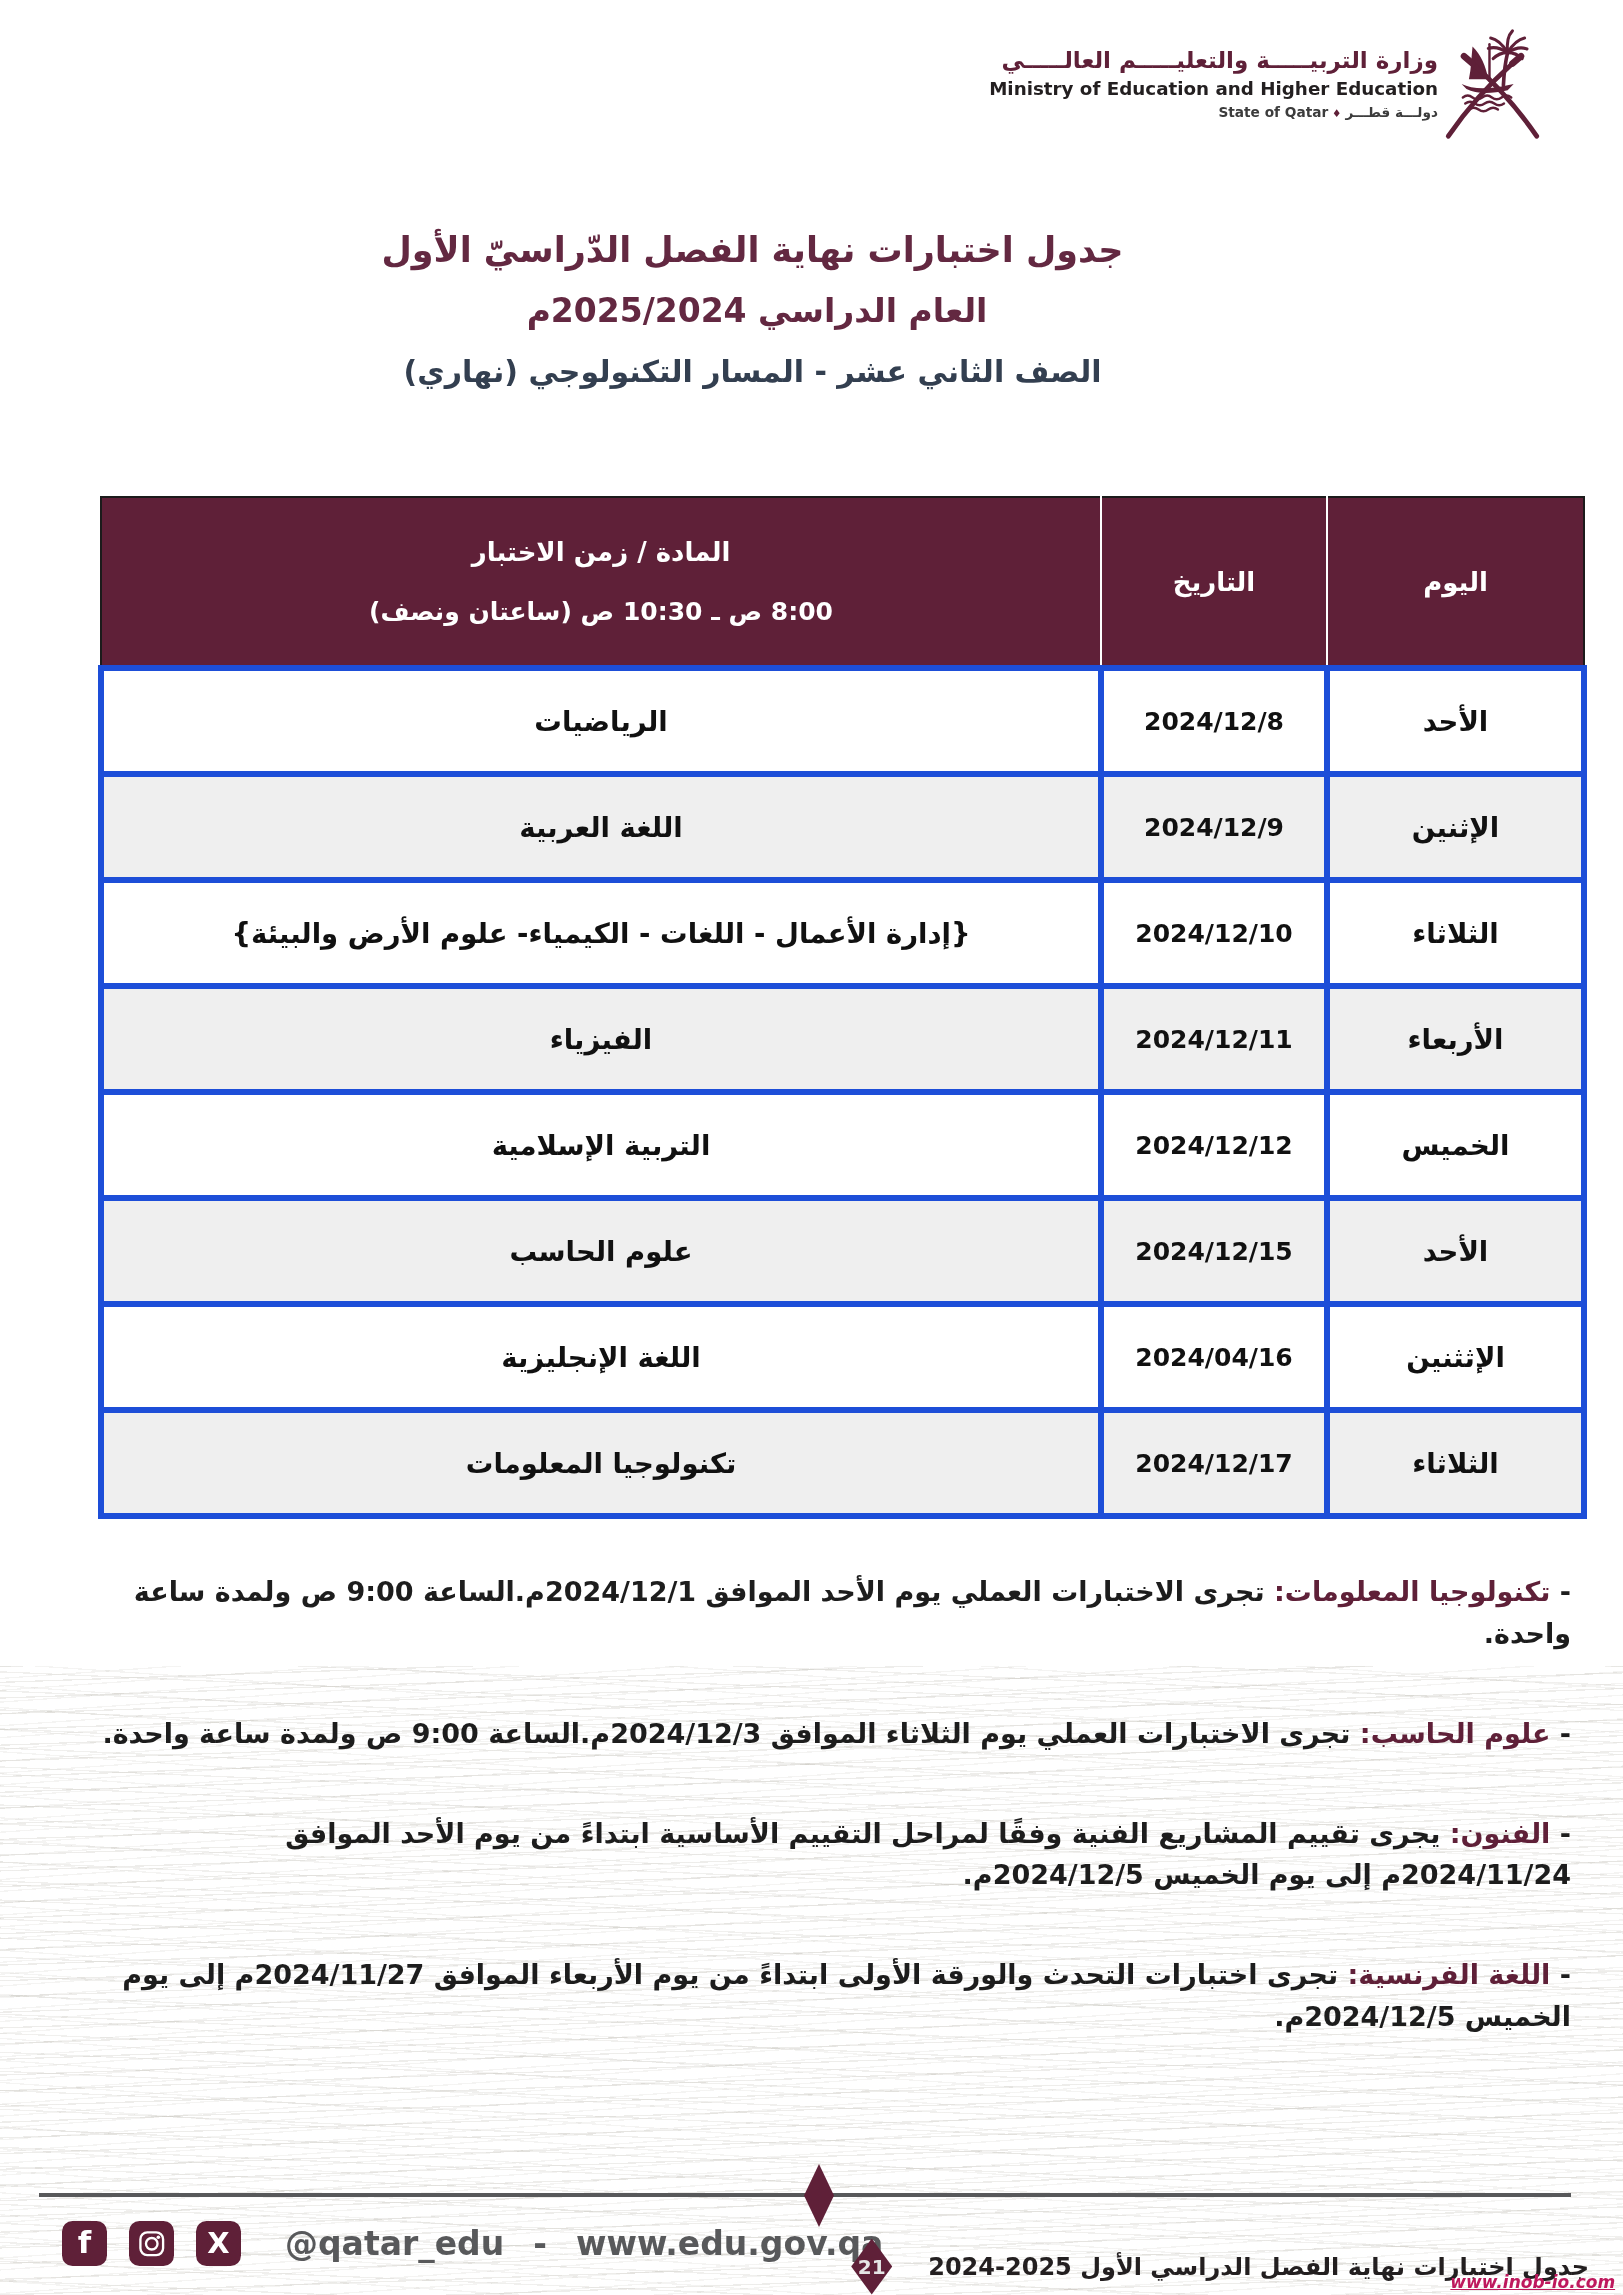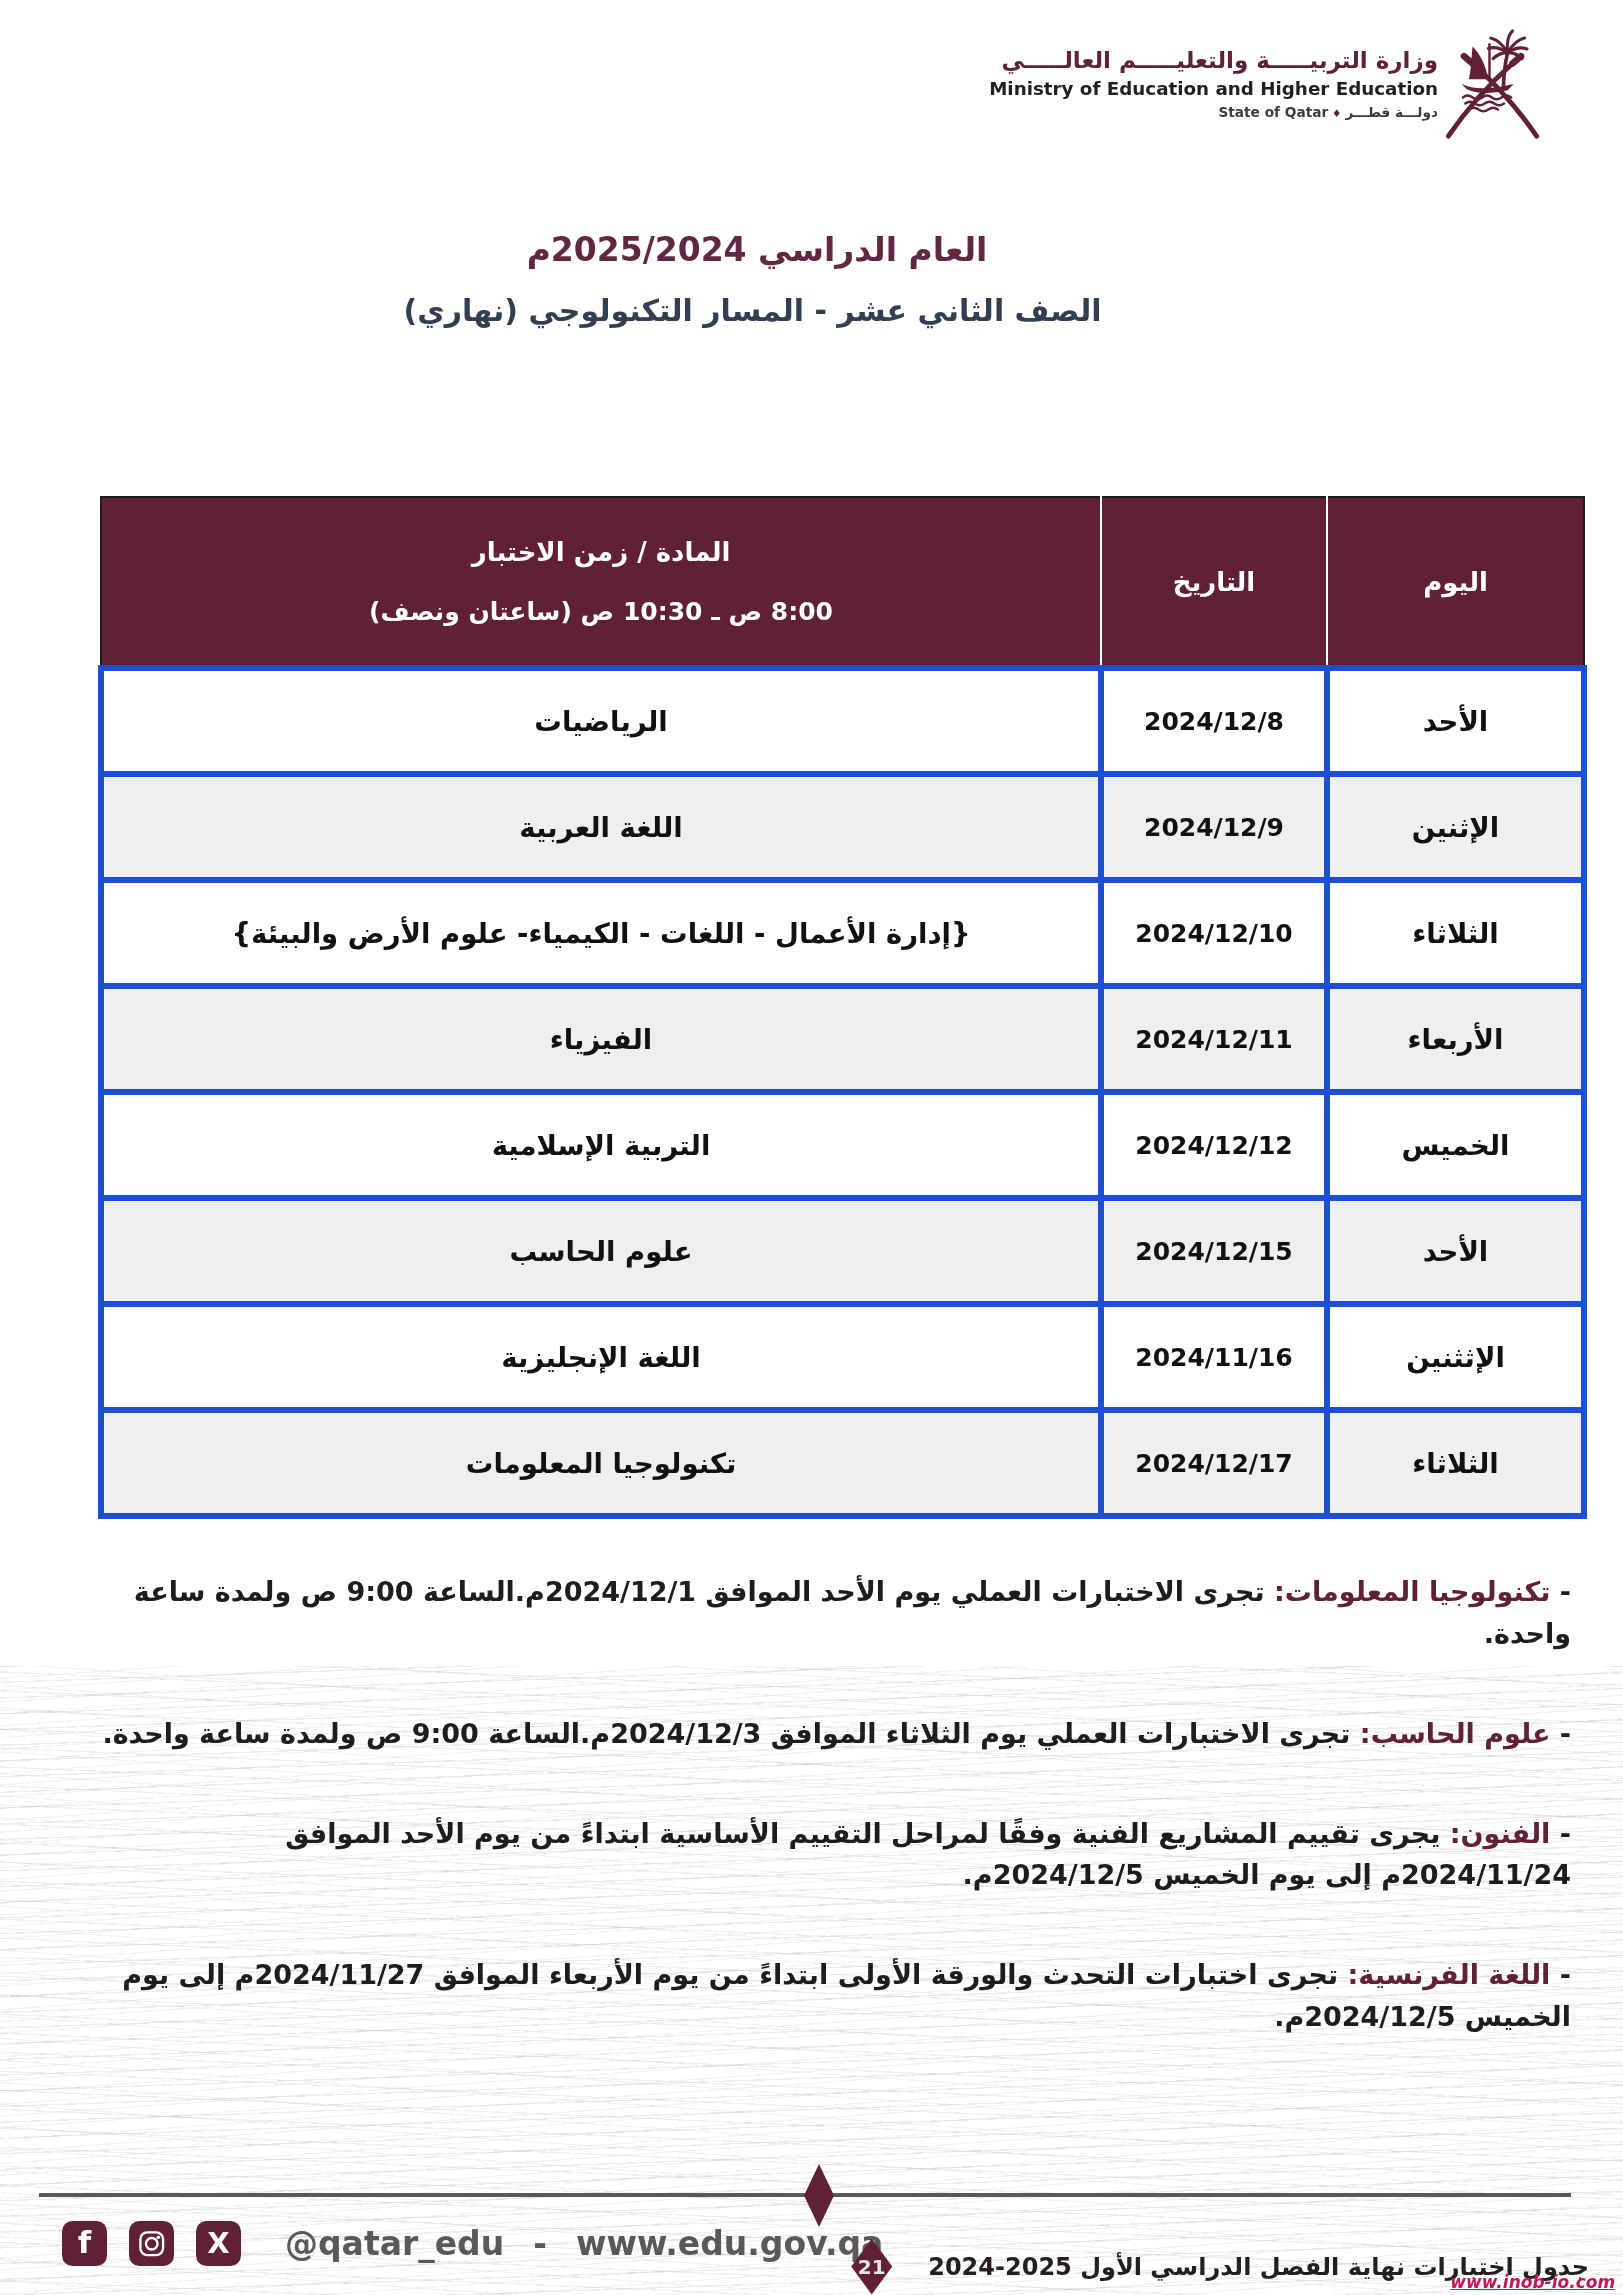--- a/index.html
+++ b/index.html
@@ -113,20 +113,21 @@
         <path d="M46 138 q8 -6 16 0 q8 6 16 0 q8 -6 16 0" stroke-width="4"></path>
         <path d="M12 182 C34 150 66 108 118 62" stroke-width="8"></path>
         <path d="M158 182 C136 150 104 108 52 62" stroke-width="8"></path>
         <path d="M118 62 L132 50" stroke-width="11"></path>
         <path d="M52 62 L38 50" stroke-width="11"></path>
       </g>
     </svg>
   </div>
 
   <div class="titles z" dir="rtl">
+    <div class="t1">جدول اختبارات نهاية الفصل الدّراسيّ الأول</div>
     <div class="t2">العام الدراسي 2025/2024م</div>
     <div class="t3">الصف الثاني عشر - المسار التكنولوجي (نهاري)</div>
   </div>
 
   <table class="exam-table z" dir="rtl">
     <colgroup>
         <col style="width:257px">
         <col style="width:226px">
         <col style="width:1000px">
       </colgroup>
@@ -166,21 +167,21 @@
         <td class="c-date">2024/12/12</td>
         <td class="c-subject">التربية الإسلامية</td>
       </tr>
       <tr class="alt">
         <td class="c-day">الأحد</td>
         <td class="c-date">2024/12/15</td>
         <td class="c-subject">علوم الحاسب</td>
       </tr>
       <tr>
         <td class="c-day">الإثثنين</td>
-        <td class="c-date">2024/11/16</td>
+        <td class="c-date">2024/04/16</td>
         <td class="c-subject">اللغة الإنجليزية</td>
       </tr>
       <tr class="alt">
         <td class="c-day">الثلاثاء</td>
         <td class="c-date">2024/12/17</td>
         <td class="c-subject">تكنولوجيا المعلومات</td>
       </tr>
     </tbody>
   </table>
 

